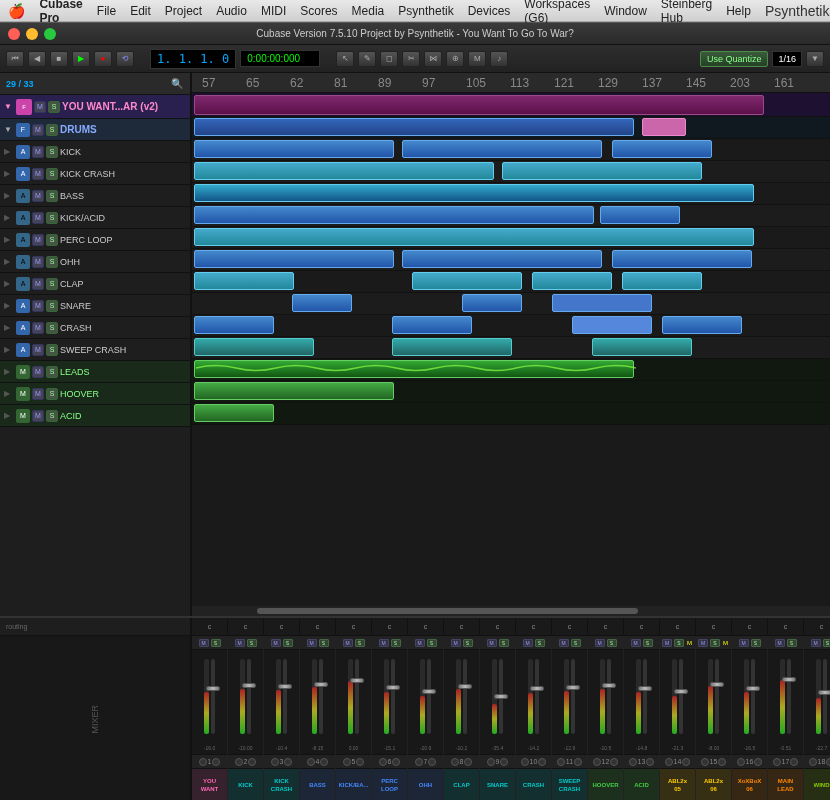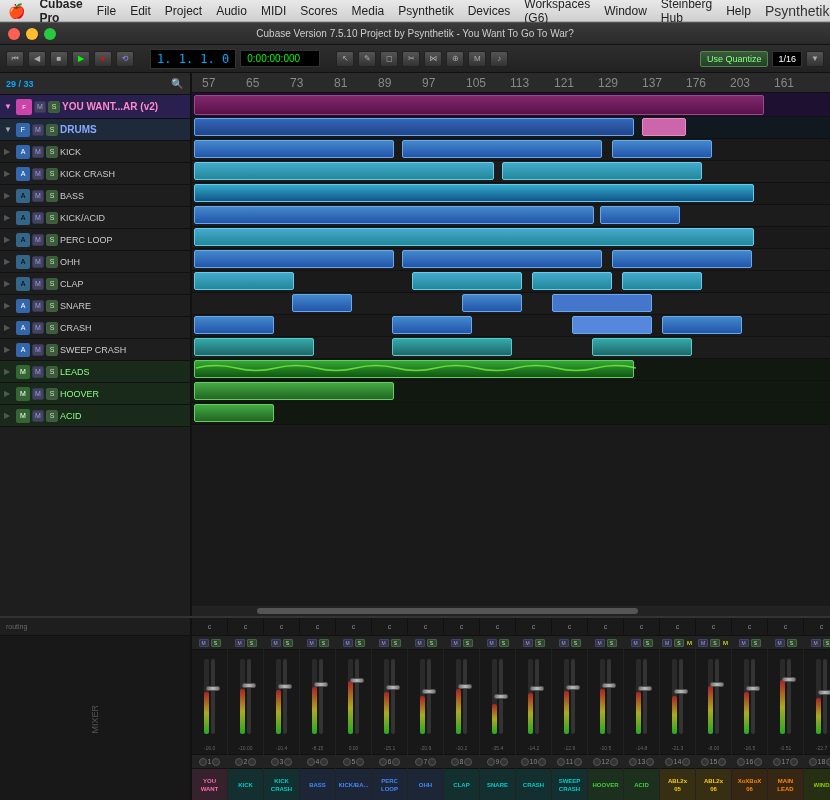--- a/index.html
+++ b/index.html
@@ -460,30 +460,30 @@
         <div class="btn-s">S</div>
         <span class="track-name" style="color:#88ff88;">ACID</span>
       </div>
     </div>
 
     <div class="arrange-area">
 
       <div class="ruler">
         <div class="ruler-mark" style="left:10px;">57</div>
         <div class="ruler-mark" style="left:54px;">65</div>
-        <div class="ruler-mark" style="left:98px;">73</div>
+        <div class="ruler-mark" style="left:98px;">62</div>
         <div class="ruler-mark" style="left:142px;">81</div>
         <div class="ruler-mark" style="left:186px;">89</div>
         <div class="ruler-mark" style="left:230px;">97</div>
         <div class="ruler-mark" style="left:274px;">105</div>
         <div class="ruler-mark" style="left:318px;">113</div>
         <div class="ruler-mark" style="left:362px;">121</div>
         <div class="ruler-mark" style="left:406px;">129</div>
         <div class="ruler-mark" style="left:450px;">137</div>
-        <div class="ruler-mark" style="left:494px;">176</div>
+        <div class="ruler-mark" style="left:494px;">145</div>
         <div class="ruler-mark" style="left:538px;">203</div>
         <div class="ruler-mark" style="left:582px;">161</div>
       </div>
 
       <div class="tracks-area">
 
         <div class="track-lane" style="background:#1e1030;height:24px;">
           <div class="clip clip-pink" style="left:2px;width:570px;top:2px;height:20px;background:linear-gradient(to bottom,#aa3388,#771155);border-color:#cc66aa;opacity:0.7;"></div>
         </div>
 

